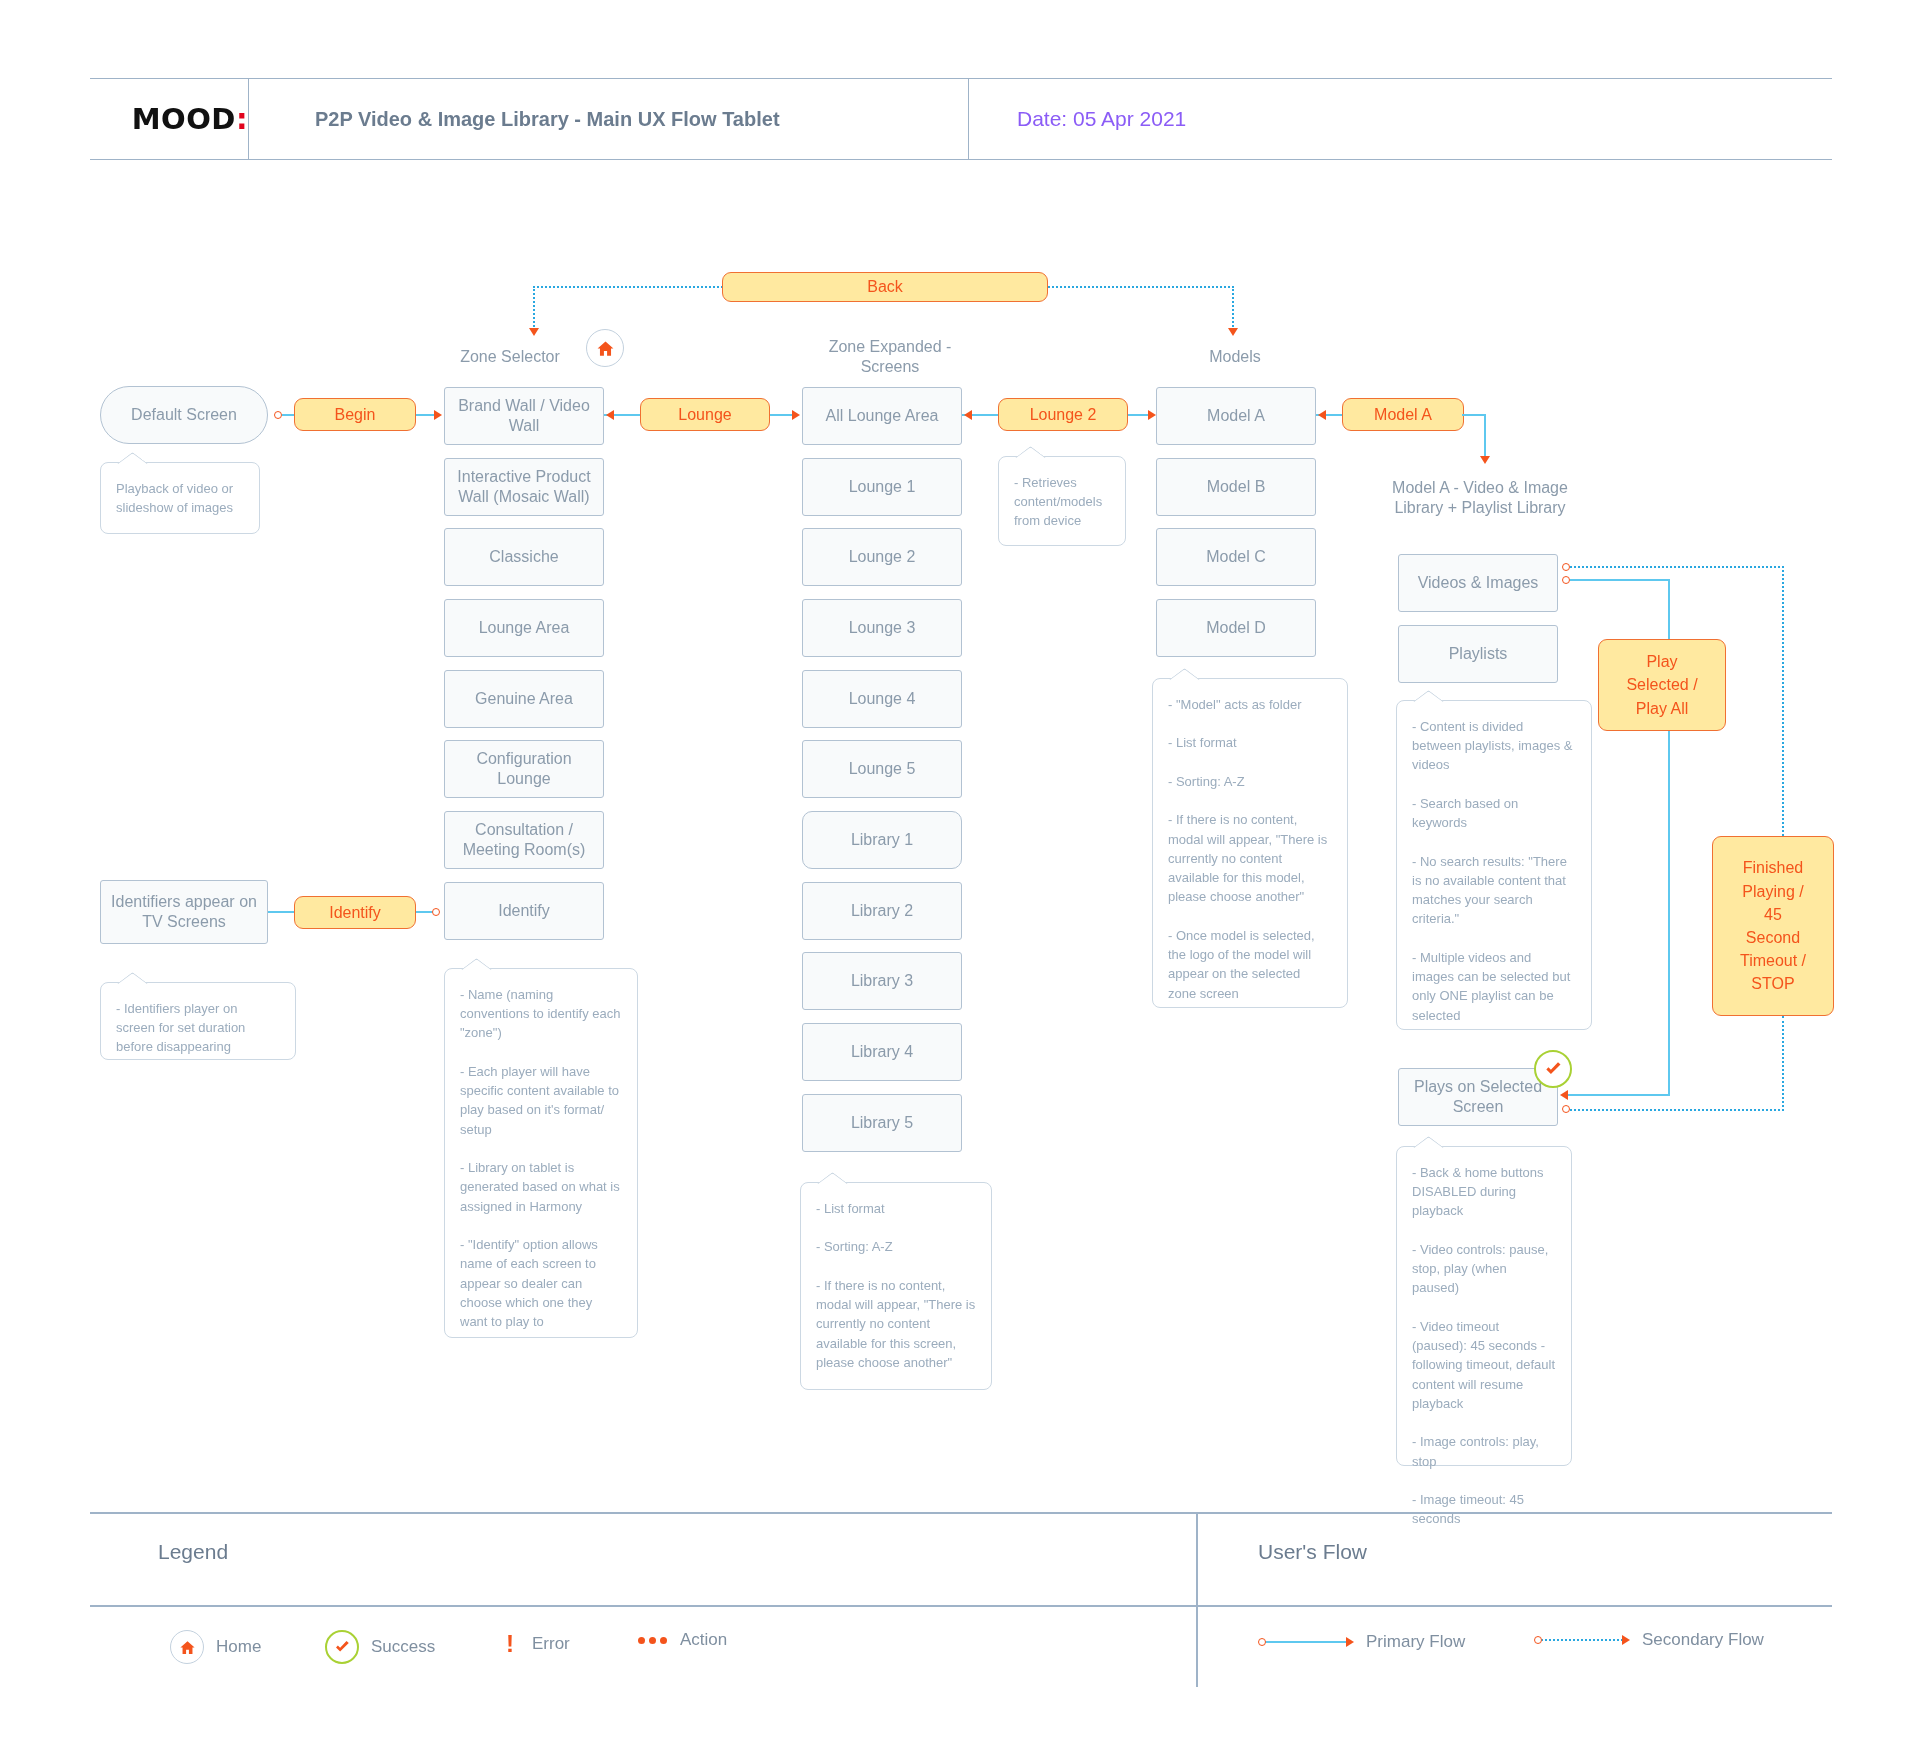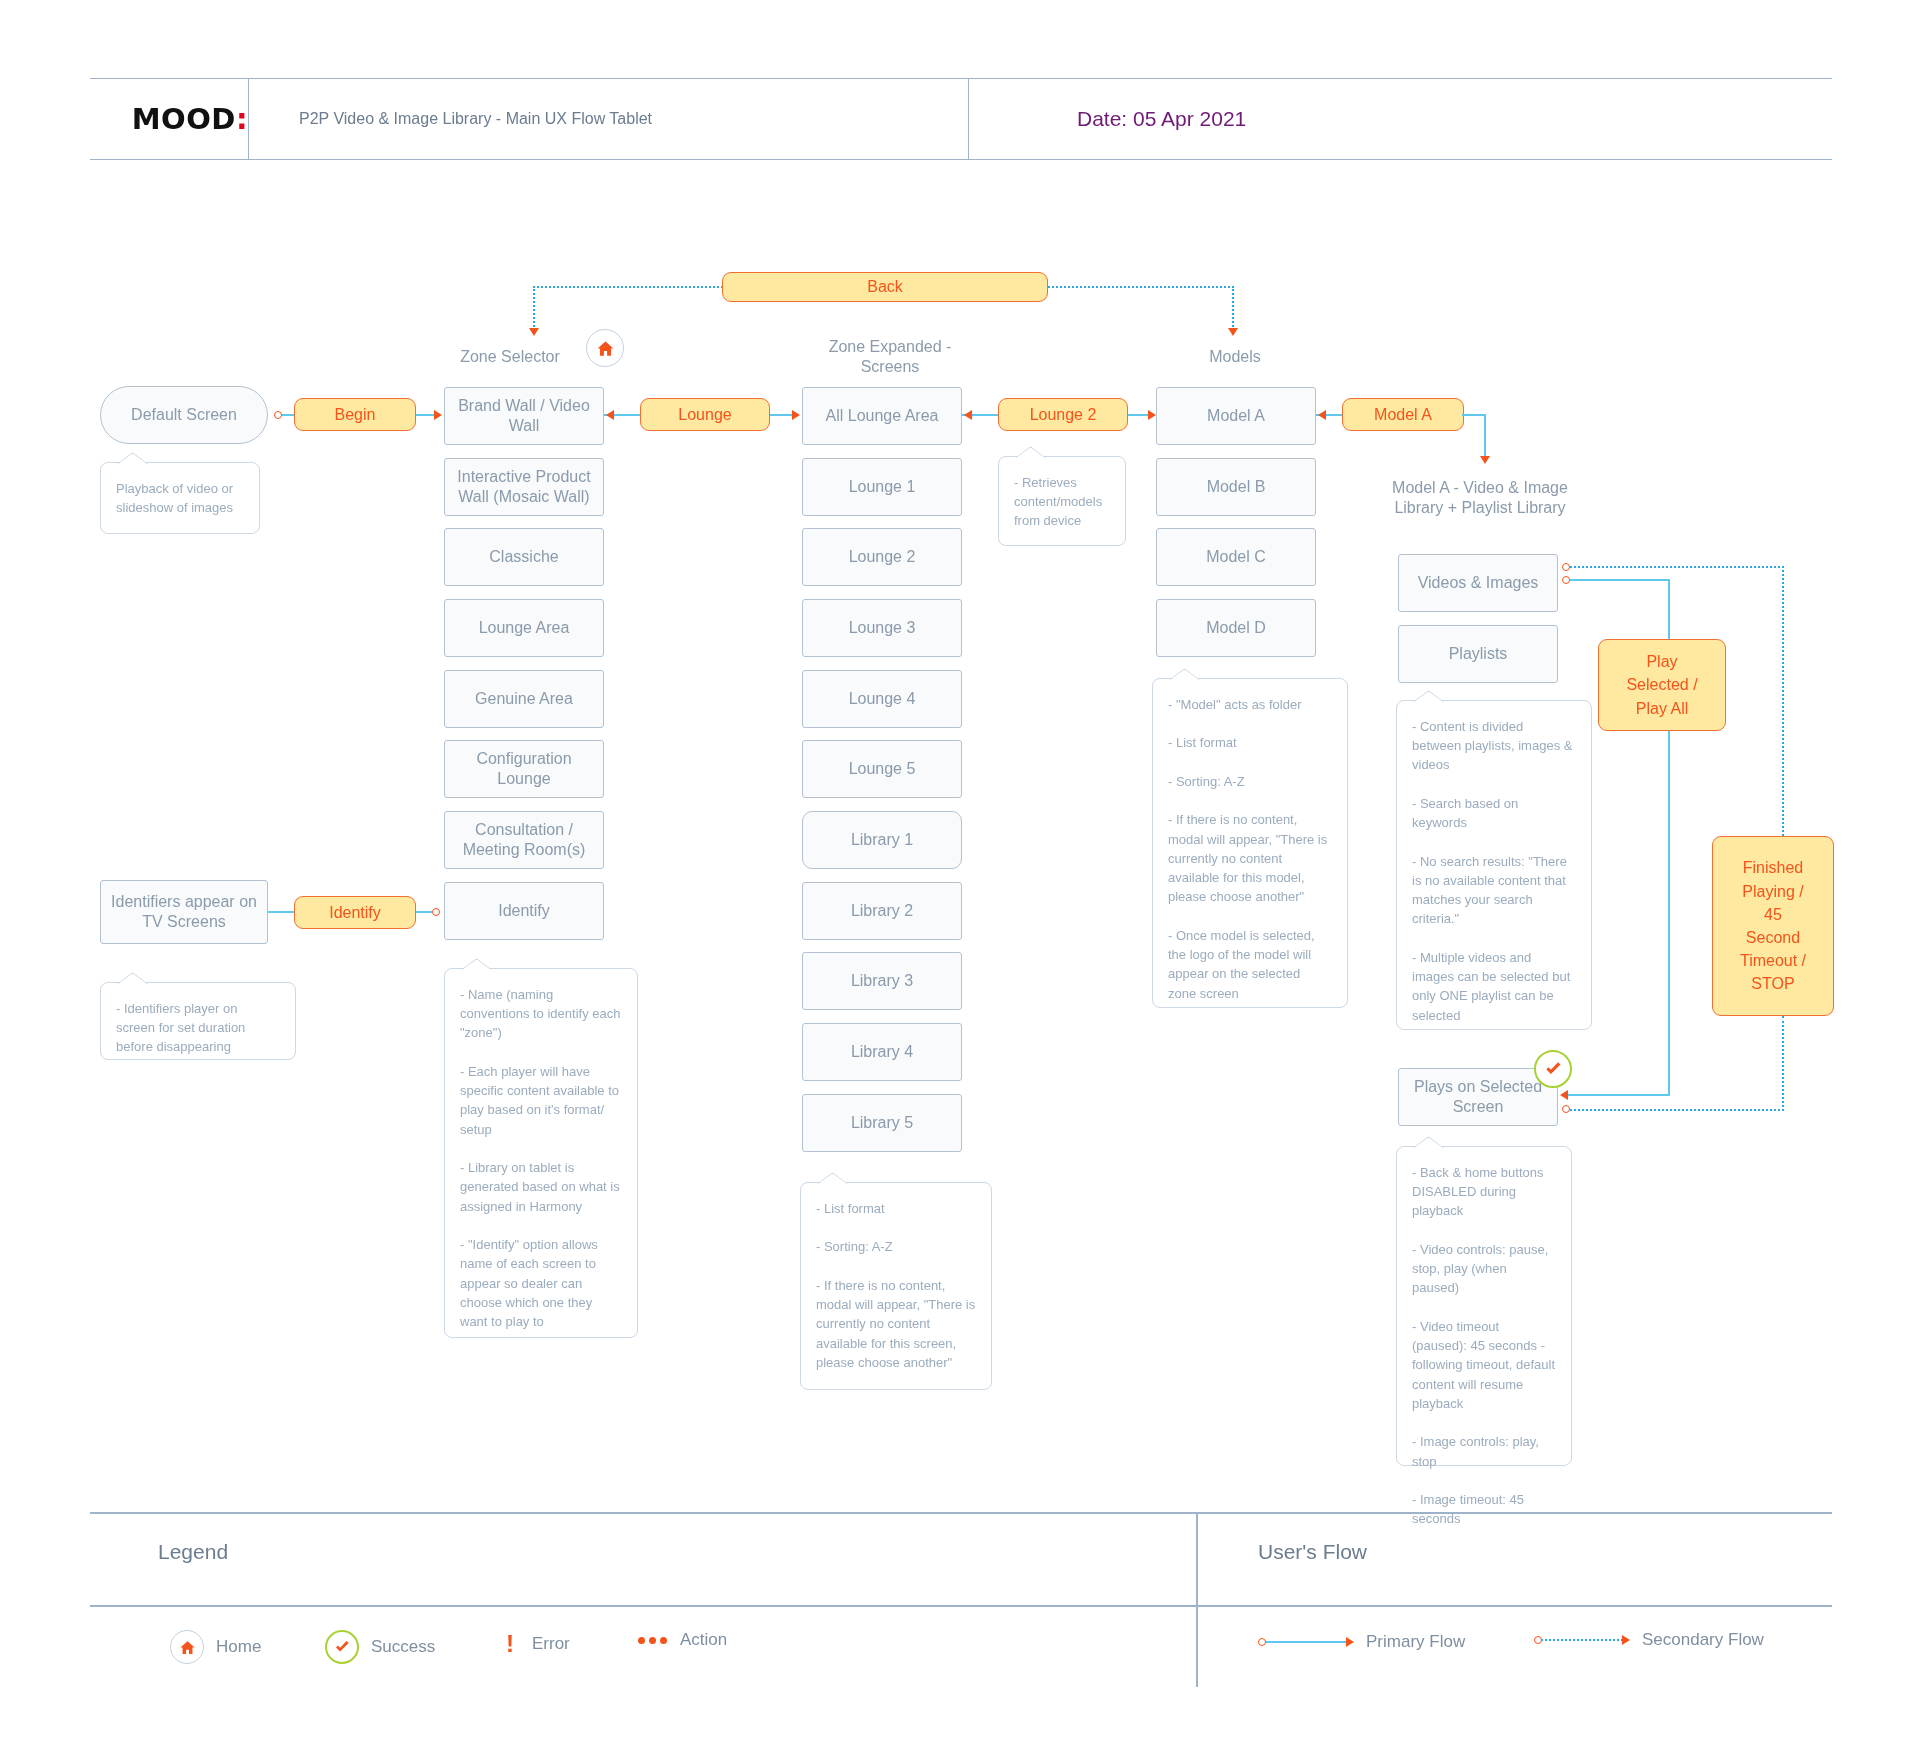--- a/index.html
+++ b/index.html
@@ -19,23 +19,23 @@
     border-top: 1.5px solid #9fb3c8; border-bottom: 1.5px solid #9fb3c8;
     display: flex; align-items: stretch;
   }
   .hdr-cell { display: flex; align-items: center; height: 100%; }
   .hdr-logo { width: 158px; justify-content: flex-end; }
   .logo-text {
     font-family: "DejaVu Sans", sans-serif;
     font-weight: 700; font-size: 29px; letter-spacing: .5px; color: #111;
   }
   .logo-text .dots { color: #e1051e; }
-  .hdr-title  { width: 720px; border-left: 1.5px solid #9fb3c8; padding-left: 50px; font-size: 16px; color: #6b7c8f; }
+  .hdr-title  { width: 720px; border-left: 1.5px solid #9fb3c8; padding-left: 66px; font-size: 20px; color: #6b7c8f; font-weight: bold; }
   .hdr-client { width: 468px; border-left: 1.5px solid #9fb3c8; padding-left: 96px; font-size: 21px; color: #6b7c8f; }
-  .hdr-date   { flex: 1;     border-left: 1.5px solid #9fb3c8; padding-left: 108px; font-size: 21px; color: #701a75; }
+  .hdr-date   { flex: 1;     border-left: 1.5px solid #9fb3c8; padding-left: 48px; font-size: 21px; color: #8b5cf6; }
 
   
   .node {
     position: absolute;
     background: #f8fafb;
     border: 1.5px solid #b2c2d2;
     border-radius: 3px;
     display: flex; align-items: center; justify-content: center; text-align: center;
     font-size: 16px; color: #8b9bab; line-height: 1.25; padding: 4px 10px;
   }

